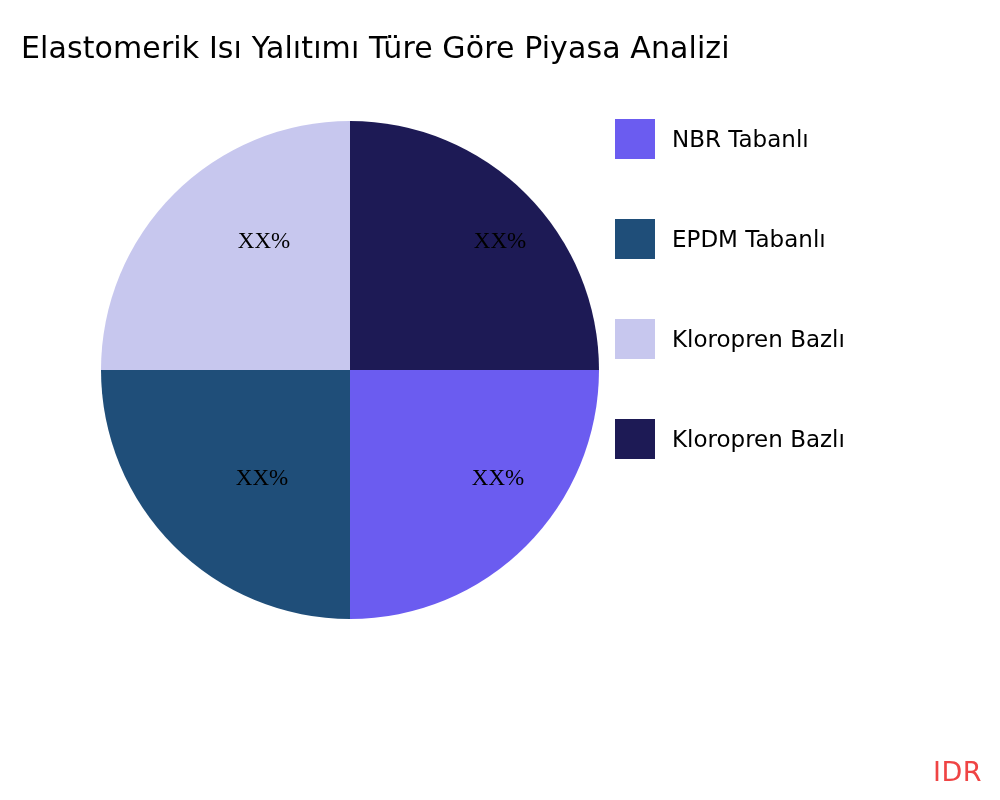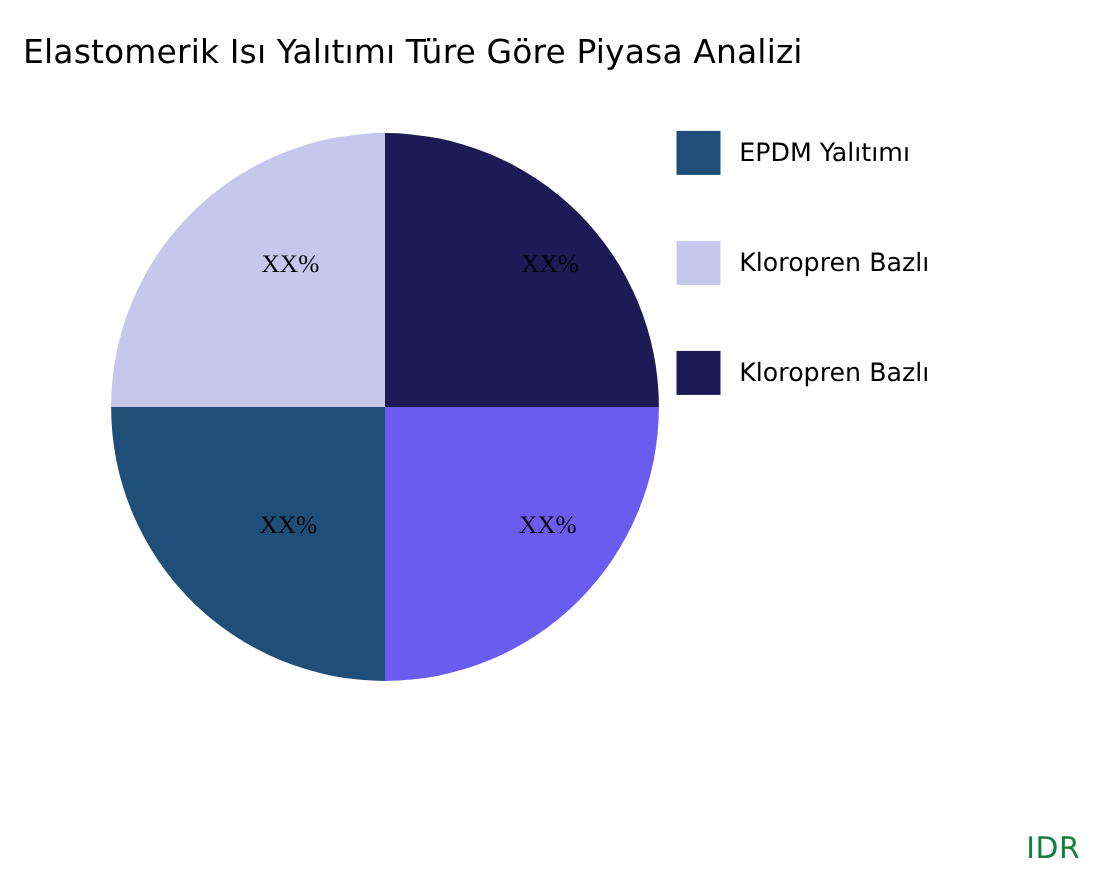--- a/index.html
+++ b/index.html
@@ -80,21 +80,21 @@
     line-height: 26px;
     color: #000000;
     white-space: nowrap;
   }
   #watermark {
     position: absolute;
     right: 18px;
     bottom: 12px;
     font-size: 27px;
     line-height: 32px;
-    color: #15803d;
+    color: #ef4444;
     letter-spacing: 0.5px;
   }
 </style>
 </head>
 <body>
 
 <div id="chart-root">
 
   <div id="chart-title">Elastomerik Isı Yalıtımı Türe Göre Piyasa Analizi</div>
 
@@ -107,22 +107,26 @@
     </svg>
 
     <div class="slice-label" style="left:163px; top:119px;">XX%</div>
     <div class="slice-label" style="left:399px; top:119px;">XX%</div>
     <div class="slice-label" style="left:161px; top:356px;">XX%</div>
     <div class="slice-label" style="left:397px; top:356px;">XX%</div>
   </div>
 
   <div id="legend">
     <div class="legend-item">
+      <span class="legend-swatch" style="background:#6b5cf0;"></span>
+      <span class="legend-label">NBR Tabanlı</span>
+    </div>
+    <div class="legend-item">
       <span class="legend-swatch" style="background:#1f4e79;"></span>
-      <span class="legend-label">EPDM Yalıtımı</span>
+      <span class="legend-label">EPDM Tabanlı</span>
     </div>
     <div class="legend-item">
       <span class="legend-swatch" style="background:#c7c7ee;"></span>
       <span class="legend-label">Kloropren Bazlı</span>
     </div>
     <div class="legend-item">
       <span class="legend-swatch" style="background:#1d1a55;"></span>
       <span class="legend-label">Kloropren Bazlı</span>
     </div>
   </div>

